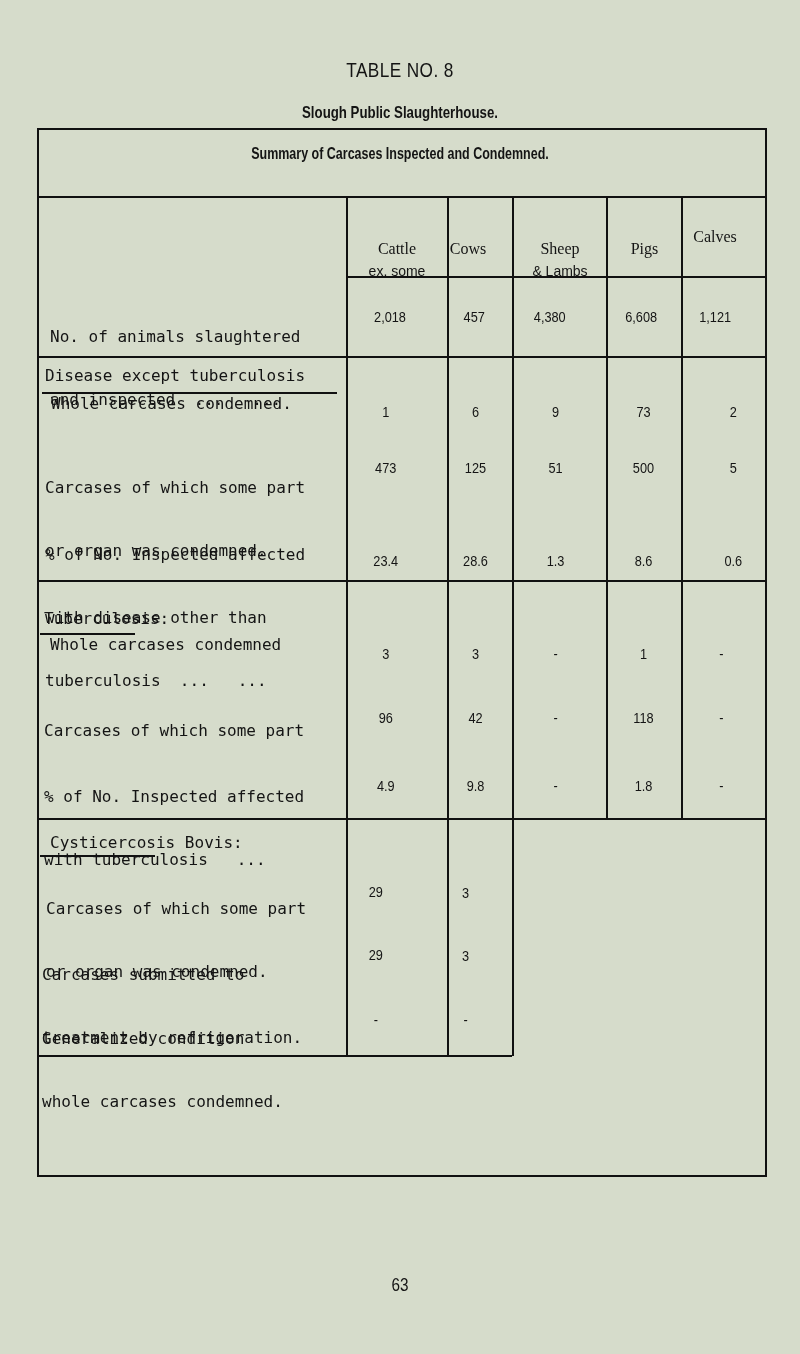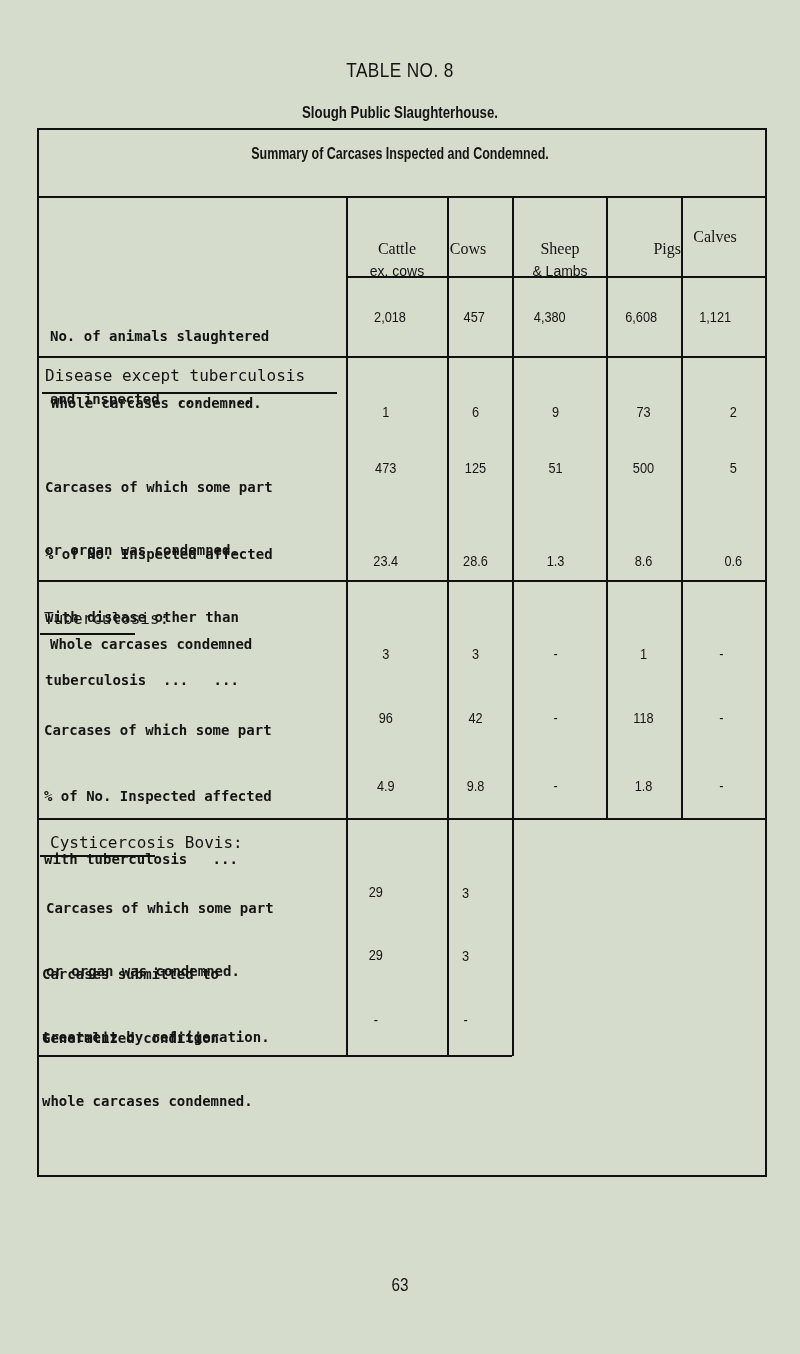--- a/index.html
+++ b/index.html
@@ -42,23 +42,22 @@
   .cell {
     position:absolute;
     font-family:"Liberation Sans", sans-serif;
     font-size:16px; line-height:20px;
     transform-origin:left top;
   }
   .hdr {
     text-align:center; font-family:"Liberation Serif", serif; font-size:16px; line-height:22px;margin-top:26px;
   }
   .lbl {
-    font-family:"DejaVu Sans Mono", monospace; font-size:14px; line-height:21px;
+    font-family:"DejaVu Sans Mono", monospace; font-size:16px; line-height:21px;
     white-space:pre;
-    font-weight:bold;
   }
   .num {
     font-family:"Liberation Sans", sans-serif; font-size:15px; text-align:center;
     transform:scaleX(0.85);
   }
   .sect {
     font-family:"DejaVu Sans Mono", monospace; font-size:16px; line-height:21px;
     white-space:pre;
   }
   .underline { position:absolute; height:2px; background:#111; }
@@ -85,30 +84,30 @@
 <div class="hline" style="left:37px; top:1055px; width:475px;"></div>
 
 <div class="vline" style="left:346px; top:196px; height:860px;"></div>
 <div class="vline" style="left:447px; top:196px; height:860px;"></div>
 <div class="vline" style="left:512px; top:196px; height:860px;"></div>
 <div class="vline" style="left:606px; top:196px; height:622px;"></div>
 <div class="vline" style="left:681px; top:196px; height:622px;"></div>
 
 <div class="cell hdr" style="left:348px; top:212px; width:98px;">
   <div>Cattle</div>
-  <div style="font-family:'Liberation Sans',sans-serif;font-size:14px;">ex. cows</div>
+  <div style="font-family:'Liberation Sans',sans-serif;font-size:14px;">ex. some</div>
 </div>
 <div class="cell hdr" style="left:449px; top:212px; width:38px;">
   <div>Cows</div>
 </div>
 <div class="cell hdr" style="left:514px; top:212px; width:92px;">
   <div>Sheep</div>
   <div style="font-family:'Liberation Sans',sans-serif;font-size:14px;">&amp; Lambs</div>
 </div>
-<div class="cell hdr" style="left:608px; top:212px; width:73px;text-align:right;">
+<div class="cell hdr" style="left:608px; top:212px; width:73px;">
   <div>Pigs</div>
 </div>
 <div class="cell hdr" style="left:683px; top:200px; width:64px;">
   <div>Calves</div>
 </div>
 
 <div class="cell lbl" style="left:50px; top:284px;">
   <div>No. of animals slaughtered</div>
   <div>and inspected  ...   ...</div>
 </div>

